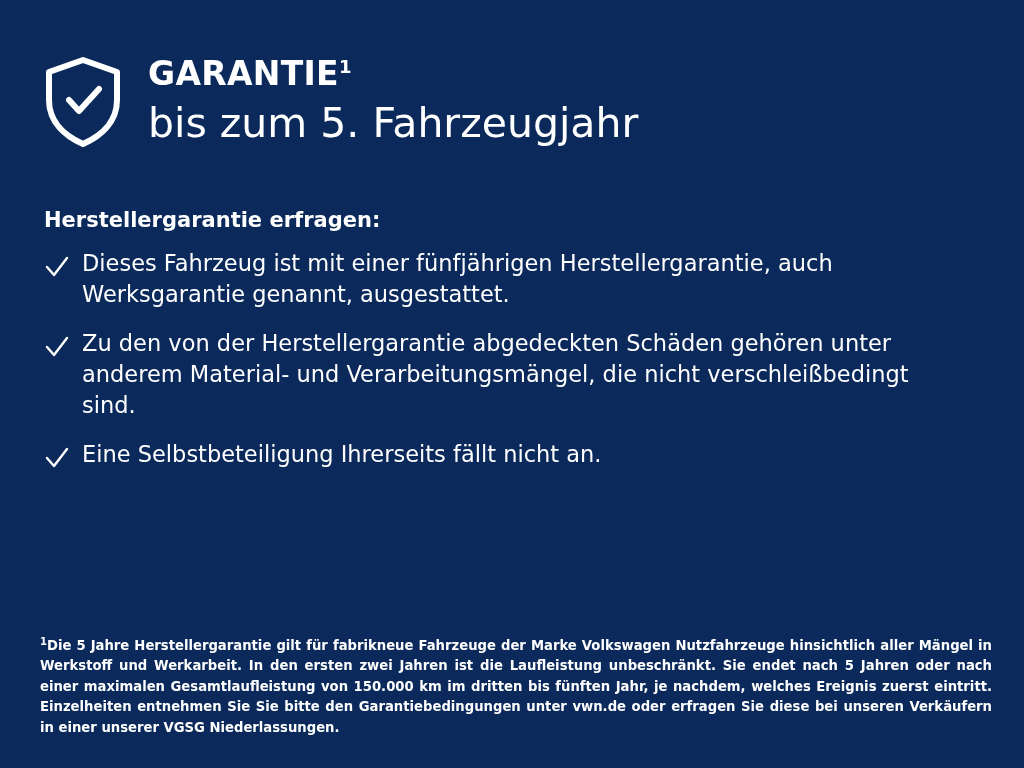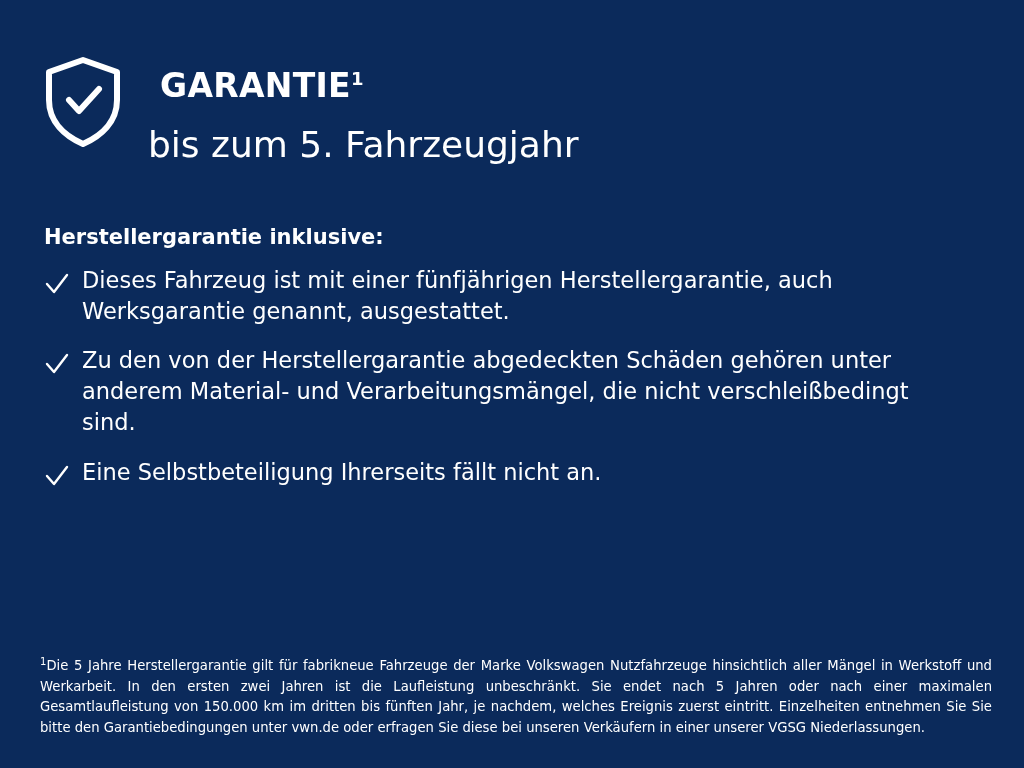--- a/index.html
+++ b/index.html
@@ -41,30 +41,30 @@
     display: flex;
     flex-direction: column;
     justify-content: center;
     padding-top: 8px;
   }
   .title-main {
     font-size: 33px;
     font-weight: bold;
     letter-spacing: 0.3px;
     line-height: 1.1;
-    margin: 12px;
+    margin: 0;
   }
   .title-main sup {
     font-size: 18px;
     font-weight: bold;
     vertical-align: super;
     line-height: 0;
   }
   .title-sub {
-    font-size: 36px;
+    font-size: 41px;
     font-weight: 400;
     line-height: 1.25;
     margin-top: 6px;
   }
 
   
   .body-block {
     margin-top: 58px;
     padding-left: 4px;
   }
@@ -96,21 +96,21 @@
     max-width: 880px;
   }
 
   
   .footnote {
     position: absolute;
     left: 40px;
     right: 32px;
     bottom: 30px;
     font-size: 13.2px;
-    font-weight: normal;
+    font-weight: bold;
     line-height: 1.55;
     text-align: justify;
   }
   .footnote sup {
     font-size: 10px;
     vertical-align: super;
     line-height: 0;
   }
 </style>
 </head>
@@ -125,21 +125,21 @@
         <path d="M25 44 L35 55 L55 33" fill="none" stroke="#ffffff" stroke-width="6" stroke-linecap="round" stroke-linejoin="round"></path>
       </svg>
     </span>
     <div class="header-text">
       <h1 class="title-main"><span>GARANTIE</span><sup>1</sup></h1>
       <div class="title-sub">bis zum 5. Fahrzeugjahr</div>
     </div>
   </div>
 
   <div class="body-block">
-    <p class="lead">Herstellergarantie inklusive:</p>
+    <p class="lead">Herstellergarantie erfragen:</p>
 
     <ul class="bullets">
       <li class="bullet">
         <span class="check-icon">
           <svg viewBox="0 0 26 26" width="26" height="26" aria-hidden="true">
             <path d="M3 13 L10 21 L23 4" fill="none" stroke="#ffffff" stroke-width="2.4" stroke-linecap="round" stroke-linejoin="round"></path>
           </svg>
         </span>
         <span class="bullet-text">Dieses Fahrzeug ist mit einer fünfjährigen Herstellergarantie, auch Werksgarantie genannt, ausgestattet.</span>
       </li>

